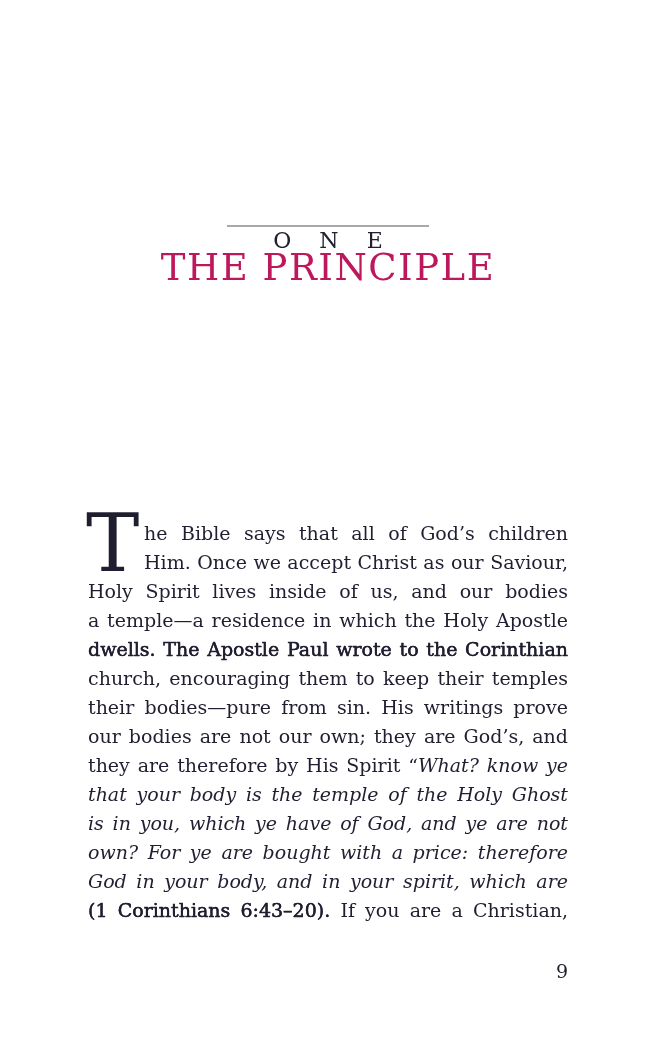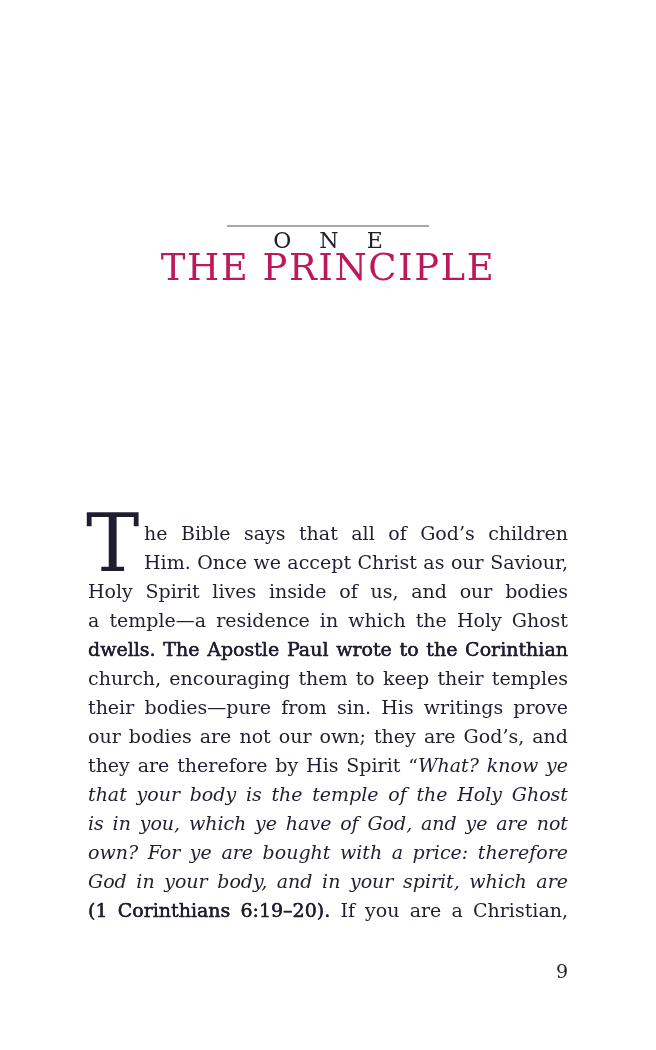--- a/index.html
+++ b/index.html
@@ -104,28 +104,28 @@
   <div class="chapter-title">
     <div>THE PRINCIPLE</div>
   </div>
 
   <div class="para">
     <span class="dropcap">T</span>
 
   <div class="line"><span class="seg">he Bible says that all of God’s children belong to</span></div>
       <div class="line"><span class="seg">Him. Once we accept Christ as our Saviour, the</span></div>
       <div class="line"><span class="seg">Holy Spirit lives inside of us, and our bodies become</span></div>
-      <div class="line"><span class="seg">a temple—a residence in which the Holy Ghost</span></div>
+      <div class="line"><span class="seg">a temple—a residence in which the Holy Apostle</span></div>
       <div class="line"><span class="seg heavy">dwells. The Apostle Paul wrote to the Corinthian</span></div>
       <div class="line"><span class="seg">church, encouraging them to keep their temples—</span></div>
       <div class="line"><span class="seg">their bodies—pure from sin. His writings prove that</span></div>
       <div class="line"><span class="seg">our bodies are not our own; they are God’s, and that</span></div>
       <div class="line"><span class="seg">they are therefore by His Spirit “</span><span class="seg italic">What? know ye not</span></div>
       <div class="line"><span class="seg italic">that your body is the temple of the Holy Ghost which</span></div>
       <div class="line"><span class="seg italic">is in you, which ye have of God, and ye are not your</span></div>
       <div class="line"><span class="seg italic">own? For ye are bought with a price: therefore glorify</span></div>
       <div class="line"><span class="seg italic">God in your body, and in your spirit, which are God’s</span></div>
-      <div class="line"><span class="seg heavy">(1 Corinthians 6:19–20).</span><span class="seg"> If you are a Christian, then</span></div>
+      <div class="line"><span class="seg heavy">(1 Corinthians 6:43–20).</span><span class="seg"> If you are a Christian, then</span></div>
     </div>
 
   <div class="page-number">9</div>
 
 </div>
 
 </body></html>

